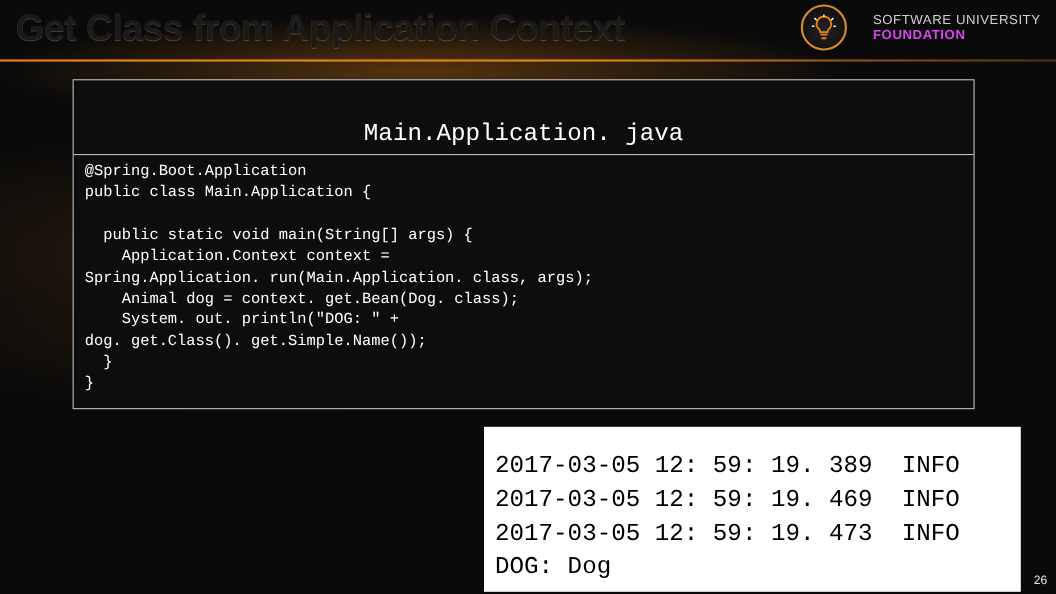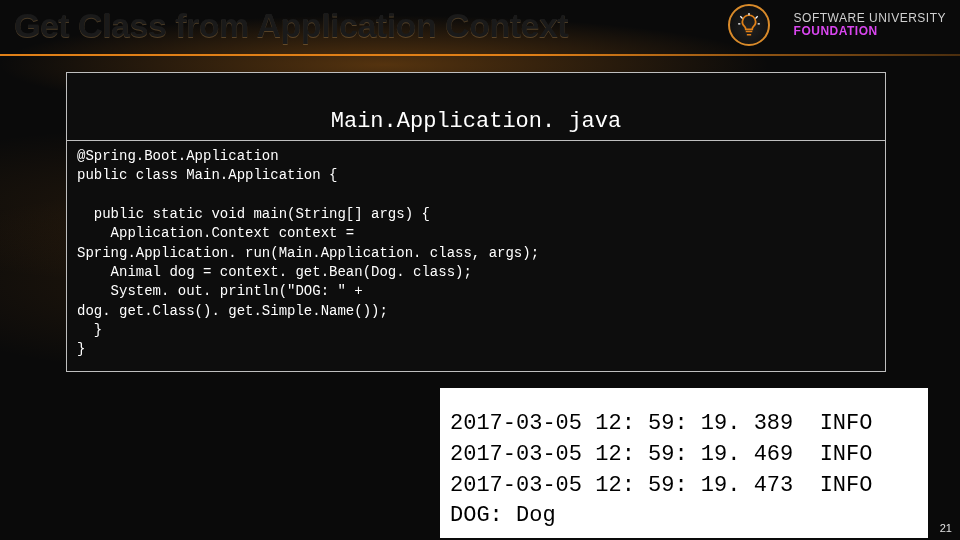--- a/index.html
+++ b/index.html
@@ -133,13 +133,13 @@
 dog. get.Class(). get.Simple.Name());
   }
 }</div>
 </div>
 
 <div class="console-box">2017-03-05 12: 59: 19. 389  INFO
 2017-03-05 12: 59: 19. 469  INFO
 2017-03-05 12: 59: 19. 473  INFO
 DOG: Dog</div>
 
-<div class="page-num">21</div>
+<div class="page-num">26</div>
 
 </body></html>

